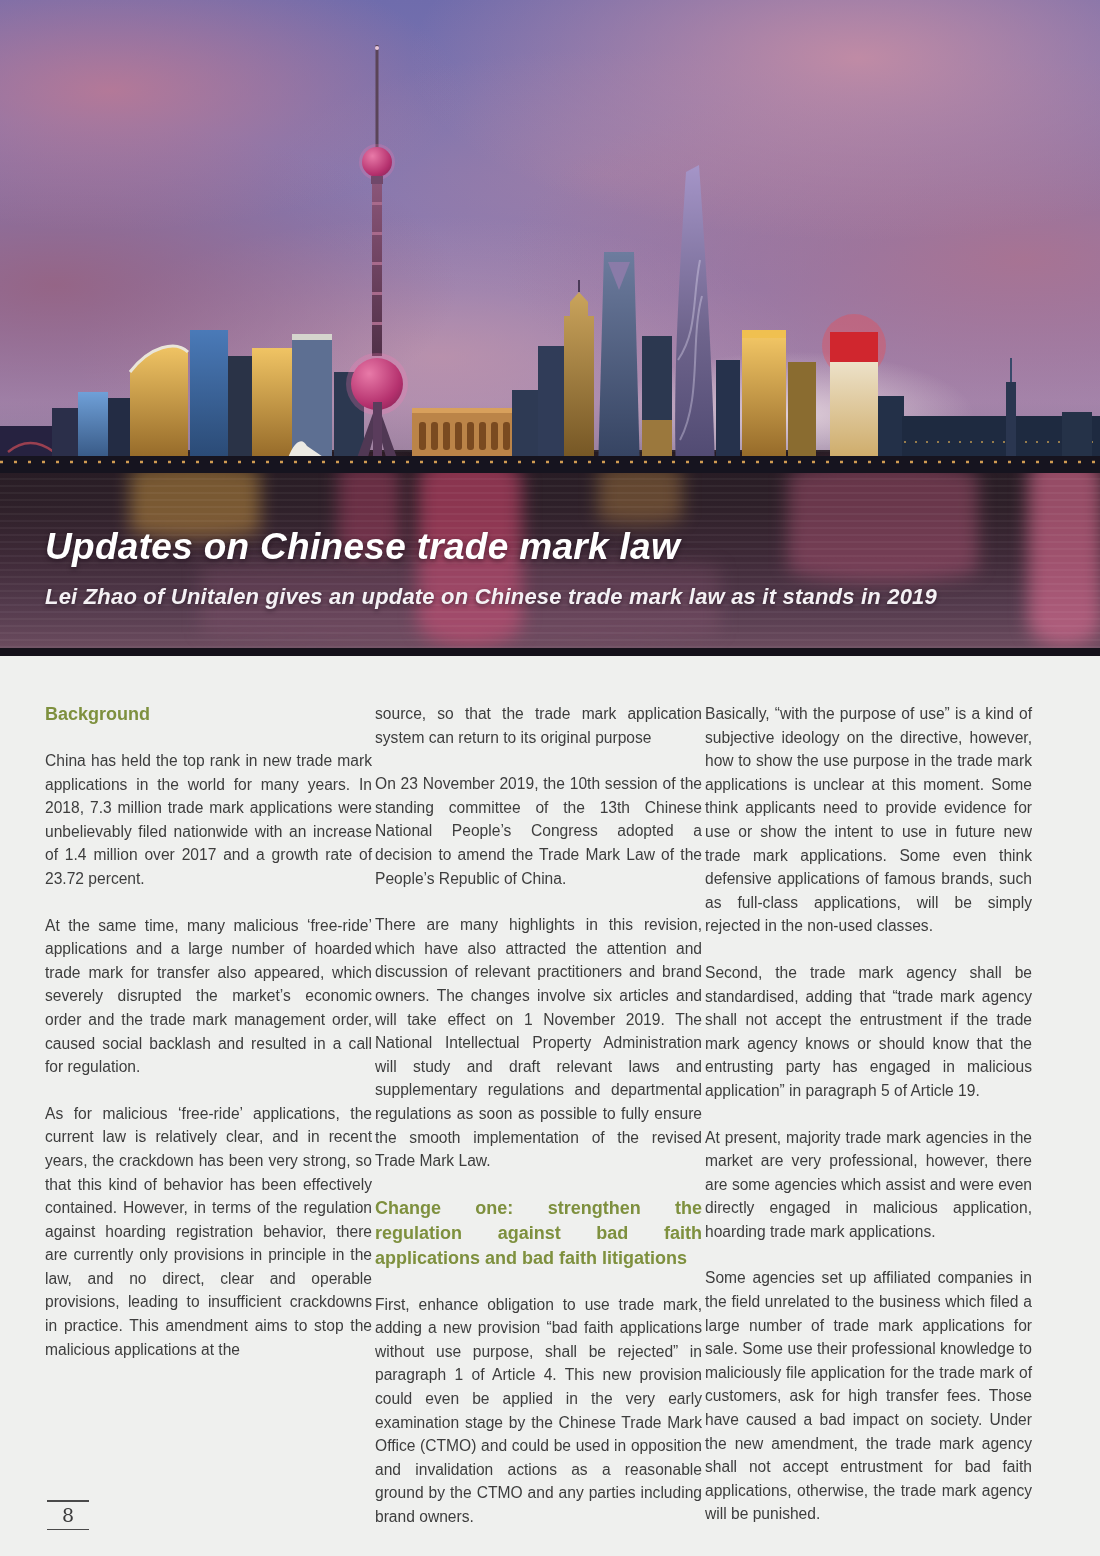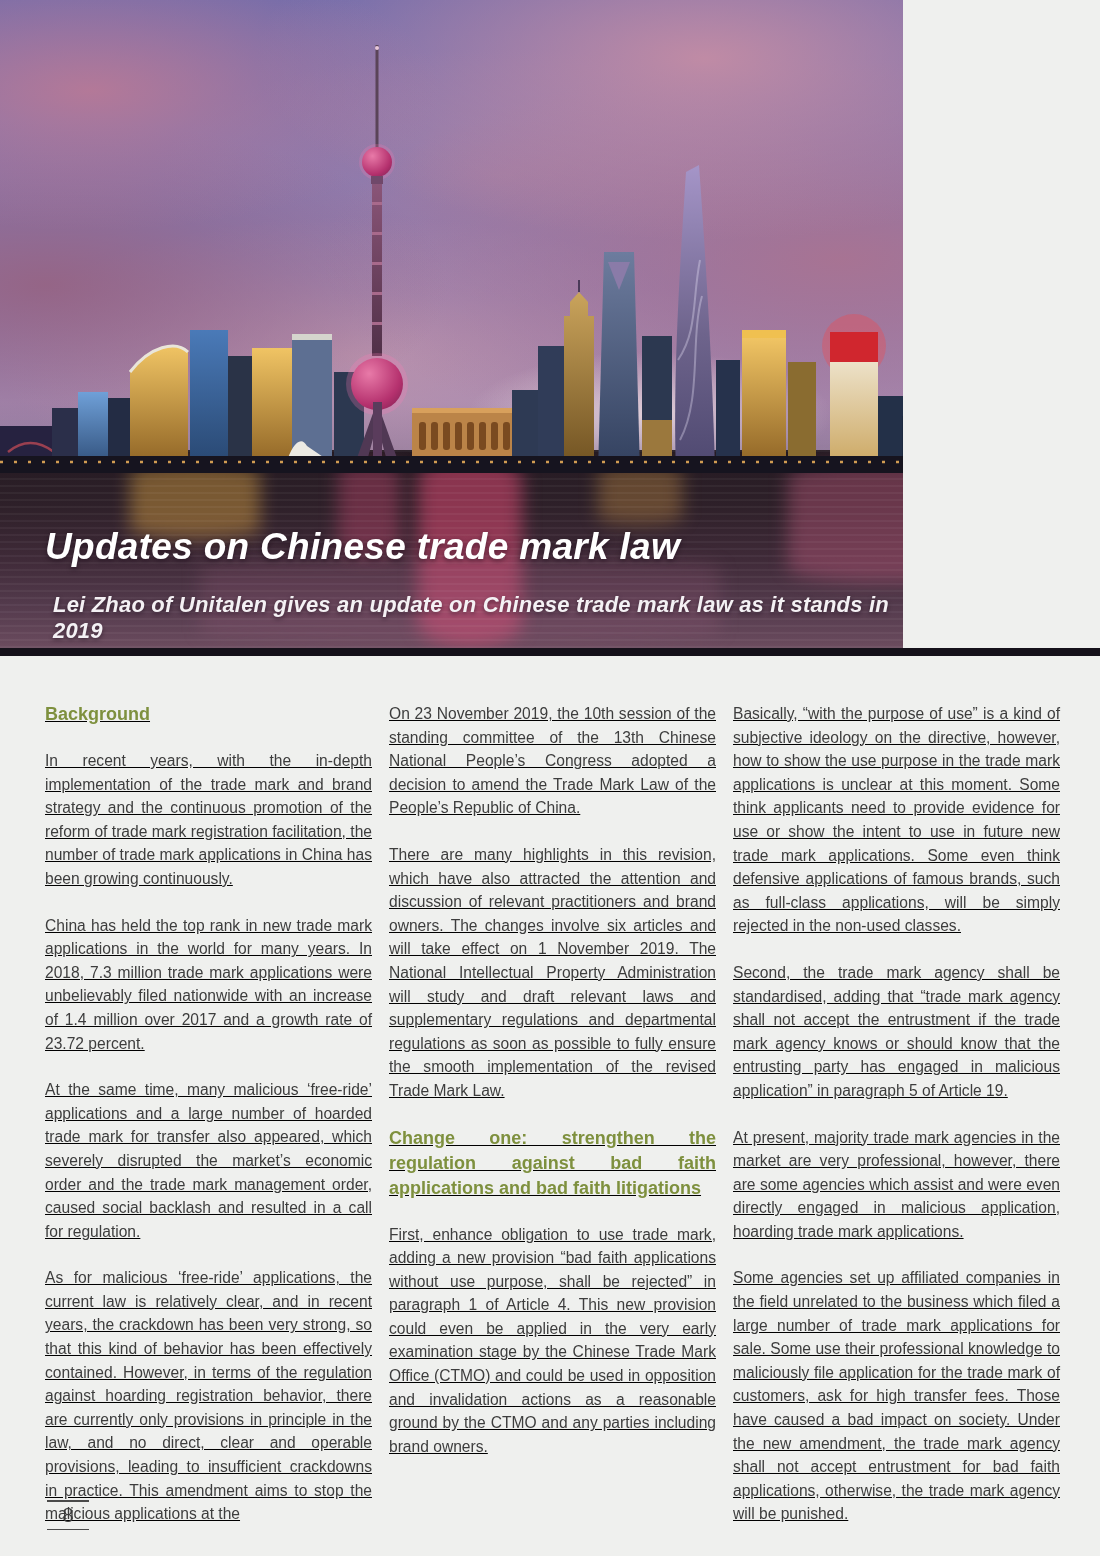--- a/index.html
+++ b/index.html
@@ -3,21 +3,21 @@
 <meta charset="utf-8">
 <style>
   html,body{margin:0;padding:0;background:#e8e8e6;}
   .page{
     position:relative;width:1100px;height:1556px;margin:0 auto;
     background:#eff0ee;overflow:hidden;
     font-family:"Liberation Sans","DejaVu Sans",sans-serif;
   }
   
   .hero{
-    position:absolute;top:0;left:0;width:903px;height:648px;overflow:hidden;
+    position:absolute;top:0;left:0;width:1100px;height:648px;overflow:hidden;
     background:
       radial-gradient(ellipse 260px 90px at 72% 64%, rgba(240,226,229,.8), rgba(240,226,229,0) 70%),
       radial-gradient(ellipse 500px 200px at 10% 14%, rgba(190,122,148,.85), rgba(190,122,148,0) 70%),
       radial-gradient(ellipse 560px 230px at 5% 44%, rgba(150,97,127,.85), rgba(150,97,127,0) 72%),
       radial-gradient(ellipse 640px 260px at 78% 9%, rgba(200,142,164,.9), rgba(200,142,164,0) 70%),
       radial-gradient(ellipse 720px 280px at 93% 40%, rgba(172,114,142,.85), rgba(172,114,142,0) 72%),
       radial-gradient(ellipse 520px 200px at 40% 55%, rgba(200,152,170,.65), rgba(200,152,170,0) 70%),
       radial-gradient(ellipse 480px 180px at 55% 27%, rgba(180,132,160,.5), rgba(180,132,160,0) 70%),
       linear-gradient(180deg,#6f6cac 0%,#7b74b0 20%,#8f7cb0 45%,#a289b2 62%,#937d9e 70%,#6d5a7a 76%,#4a3a52 84%,#3a2c40 100%);
   }
@@ -39,32 +39,32 @@
   .s6{left:338px;top:12px;width:62px;height:96px;background:rgba(206,74,116,.38);}
   .s7{left:200px;top:108px;width:520px;height:84px;background:rgba(158,96,126,.22);}
   .skyline{position:absolute;left:0;top:0;}
   
   .hero-title{
     position:absolute;left:45px;top:526px;margin:0;
     color:#ffffff;font-size:37px;font-weight:bold;font-style:italic;
     letter-spacing:.3px;text-shadow:0 2px 5px rgba(20,5,20,.5);
   }
   .hero-subtitle{
-    position:absolute;left:45px;top:584px;margin:8px;
+    position:absolute;left:45px;top:584px;margin:0;
     color:#f4f1f4;font-size:22px;font-weight:bold;font-style:italic;
     letter-spacing:.2px;text-shadow:0 2px 4px rgba(20,5,20,.5);
   }
   .photo-edge{position:absolute;left:0;top:648px;width:1100px;height:8px;background:#15111a;}
   
   .content{
     position:absolute;left:0;top:656px;width:1100px;height:900px;
     background:#eff0ee;box-sizing:border-box;
     padding:46px 38px 0 45px;
   }
-  .cols{display:flex;gap:17px;text-decoration:underline;}
+  .cols{display:flex;gap:3px;}
   .col{width:327px;color:#3d3d3d;font-size:15.6px;line-height:23.6px;text-align:justify;}
   .col p{margin:0 0 23px 0;}
   h2.sec{
     color:#7e903e;font-size:18px;line-height:25px;font-weight:bold;
     margin:0 0 22px 0;text-align:justify;
   }
   h2.sec.mid{margin-top:12px;}
   
   .pagenum{
     position:absolute;left:47px;top:1500px;width:42px;text-align:center;
@@ -208,26 +208,26 @@
 
     <h1 class="hero-title">Updates on Chinese trade mark law</h1>
     <p class="hero-subtitle">Lei Zhao of Unitalen gives an update on Chinese trade mark law as it stands in 2019</p>
   </div>
   <div class="photo-edge"></div>
 
   <div class="content">
     <div class="cols">
       <div class="col">
         <h2 class="sec">Background</h2>
-        <p>In recent years, with the in-depth implementation of the trade mark and brand strategy and the continuous promotion of the reform of trade mark registration facilitation, the number of trade mark applications in China has been growing continuously.</p>
         <p>China has held the top rank in new trade mark applications in the world for many years. In 2018, 7.3 million trade mark applications were unbelievably filed nationwide with an increase of 1.4 million over 2017 and a growth rate of 23.72 percent.</p>
         <p>At the same time, many malicious ‘free-ride’ applications and a large number of hoarded trade mark for transfer also appeared, which severely disrupted the market’s economic order and the trade mark management order, caused social backlash and resulted in a call for regulation.</p>
         <p>As for malicious ‘free-ride’ applications, the current law is relatively clear, and in recent years, the crackdown has been very strong, so that this kind of behavior has been effectively contained. However, in terms of the regulation against hoarding registration behavior, there are currently only provisions in principle in the law, and no direct, clear and operable provisions, leading to insufficient crackdowns in practice. This amendment aims to stop the malicious applications at the</p>
       </div>
       <div class="col">
+        <p>source, so that the trade mark application system can return to its original purpose</p>
         <p>On 23 November 2019, the 10th session of the standing committee of the 13th Chinese National People’s Congress adopted a decision to amend the Trade Mark Law of the People’s Republic of China.</p>
         <p>There are many highlights in this revision, which have also attracted the attention and discussion of relevant practitioners and brand owners. The changes involve six articles and will take effect on 1 November 2019. The National Intellectual Property Administration will study and draft relevant laws and supplementary regulations and departmental regulations as soon as possible to fully ensure the smooth implementation of the revised Trade Mark Law.</p>
         <h2 class="sec mid">Change one: strengthen the regulation against bad faith applications and bad faith litigations</h2>
         <p>First, enhance obligation to use trade mark, adding a new provision “bad faith applications without use purpose, shall be rejected” in paragraph 1 of Article 4. This new provision could even be applied in the very early examination stage by the Chinese Trade Mark Office (CTMO) and could be used in opposition and invalidation actions as a reasonable ground by the CTMO and any parties including brand owners.</p>
       </div>
       <div class="col">
         <p>Basically, “with the purpose of use” is a kind of subjective ideology on the directive, however, how to show the use purpose in the trade mark applications is unclear at this moment. Some think applicants need to provide evidence for use or show the intent to use in future new trade mark applications. Some even think defensive applications of famous brands, such as full-class applications, will be simply rejected in the non-used classes.</p>
         <p>Second, the trade mark agency shall be standardised, adding that “trade mark agency shall not accept the entrustment if the trade mark agency knows or should know that the entrusting party has engaged in malicious application” in paragraph 5 of Article 19.</p>
         <p>At present, majority trade mark agencies in the market are very professional, however, there are some agencies which assist and were even directly engaged in malicious application, hoarding trade mark applications.</p>
         <p>Some agencies set up affiliated companies in the field unrelated to the business which filed a large number of trade mark applications for sale. Some use their professional knowledge to maliciously file application for the trade mark of customers, ask for high transfer fees. Those have caused a bad impact on society. Under the new amendment, the trade mark agency shall not accept entrustment for bad faith applications, otherwise, the trade mark agency will be punished.</p>

